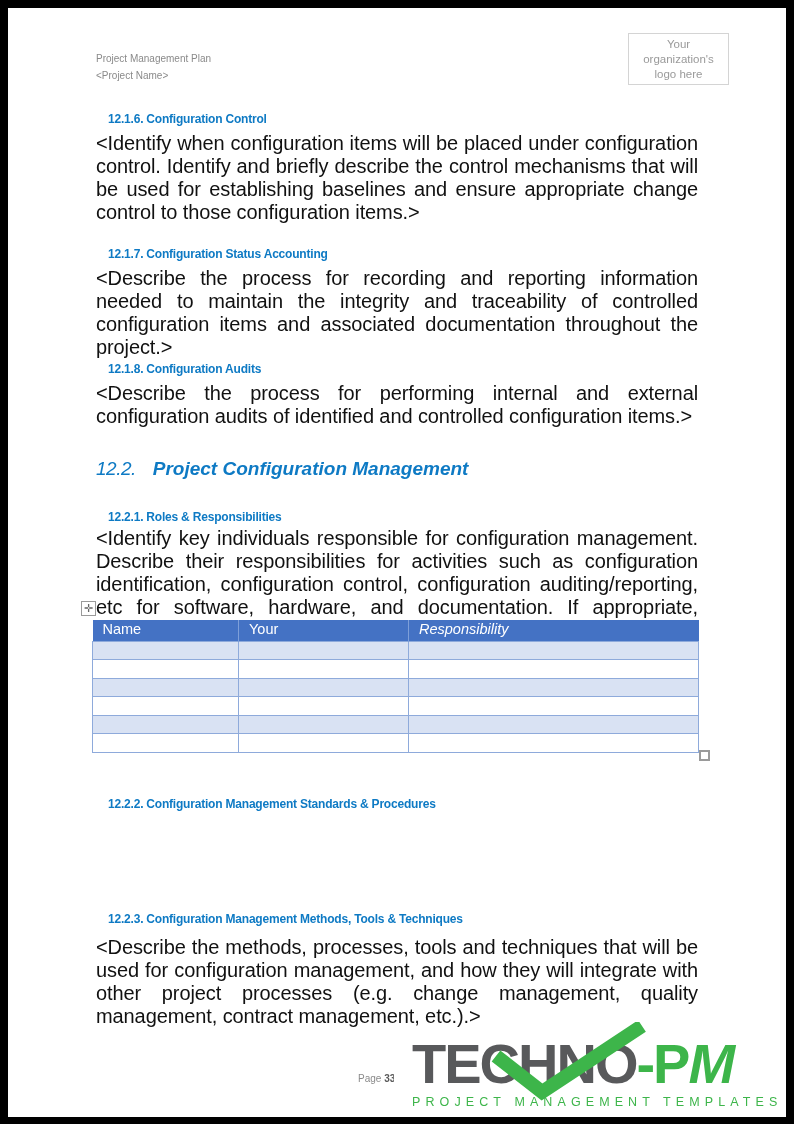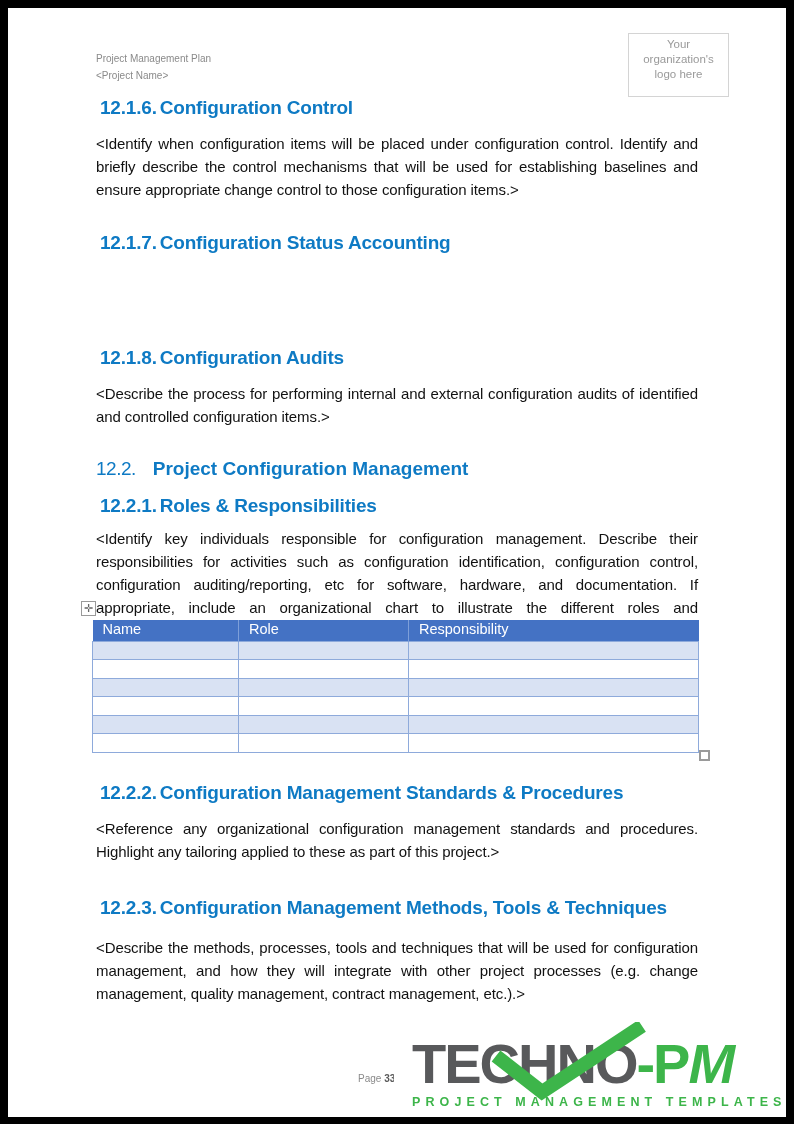--- a/index.html
+++ b/index.html
@@ -21,54 +21,54 @@
   .page{
     position:absolute;left:8px;top:8px;width:778px;height:1109px;
     background:#fff;
   }
   
   .doc-header{
     position:absolute;left:88px;top:42px;
     font-size:10px;line-height:17px;color:#8a8a8a;
   }
   .logo-box{
-    position:absolute;left:620px;top:25px;width:101px;height:64px;
+    position:absolute;left:620px;top:25px;width:101px;height:52px;
     border:1px solid #d4d4d4;color:#9a9a9a;font-size:11.5px;line-height:15px;
     text-align:center;padding:3px 6px;
   }
   
   .h3{
-    position:absolute;left:92px;
-    font-size:19px;font-weight:bold;color:var(--heading-blue);
-    white-space:nowrap;letter-spacing:-0.2px;
+    position:absolute;left:100px;
+    font-size:12px;font-weight:bold;color:var(--heading-blue);
+    white-space:nowrap;letter-spacing:-0.2px;margin-top:15px;
   }
   .h3 .num{margin-right:3px;}
   .h2{
     position:absolute;left:88px;
-    font-size:19px;color:var(--heading-blue);white-space:nowrap;
+    font-size:19px;color:var(--heading-blue);white-space:nowrap;font-style:italic;
   }
   .h2 .num{font-weight:normal;margin-right:17px;letter-spacing:-0.5px;}
   .h2 .ttl{font-weight:bold;}
   
   .para{
     position:absolute;left:88px;width:602px;
-    font-size:15px;line-height:23px;color:#111;
+    font-size:20px;line-height:23px;color:#111;
     text-align:justify;letter-spacing:-0.1px;
   }
   
   .roles-table{
     position:absolute;left:84px;top:612px;width:606px;
     border-collapse:collapse;table-layout:fixed;
   }
   .roles-table th{
     background:var(--table-header-bg);color:#fff;font-weight:normal;
     font-size:14.5px;text-align:left;padding:0 0 2px 10px;height:21px;
     border-right:1px solid #7e9fd9;
   }
-  .roles-table th:last-child{border-right:none;}
+  .roles-table th:last-child{border-right:none;font-style:italic;}
   .roles-table td{
     height:18.6px;border:1px solid var(--table-border);
     font-size:13px;padding:0 6px;
   }
   .roles-table tr.band-blue td{background:var(--table-band-bg);}
   .roles-table tr.band-white td{background:#fff;}
   .col-name{width:146px;}
   .col-role{width:170px;}
   .col-resp{width:290px;}
   .move-handle{
@@ -98,21 +98,20 @@
   .brand-main .green{color:var(--brand-green);}
   .brand-main .m-ital{font-style:italic;}
   .brand-check{
     position:absolute;left:72px;top:-12px;width:170px;height:80px;
     pointer-events:none;
   }
   .brand-sub{
     margin-top:1px;
     font-size:12.5px;letter-spacing:5.1px;color:var(--brand-green);
     white-space:nowrap;
-    font-weight:bold;
   }
 </style>
 </head>
 <body>
 
 <div class="page">
 
   <div class="doc-header">
     <div>Project Management Plan</div>
     <div>&lt;Project Name&gt;</div>
@@ -122,20 +121,21 @@
   </div>
 
   <div class="h3" style="top:89px">
     <span class="num">12.1.6.</span><span class="ttl">Configuration Control</span>
   </div>
   <div class="para" style="top:124px">&lt;Identify when configuration items will be placed under configuration control. Identify and briefly describe the control mechanisms that will be used for establishing baselines and ensure appropriate change control to those configuration items.&gt;</div>
 
   <div class="h3" style="top:224px">
     <span class="num">12.1.7.</span><span class="ttl">Configuration Status Accounting</span>
   </div>
+  <div class="para" style="top:259px">&lt;Describe the process for recording and reporting information needed to maintain the integrity and traceability of controlled configuration items and associated documentation throughout the project.&gt;</div>
 
   <div class="h3" style="top:339px">
     <span class="num">12.1.8.</span><span class="ttl">Configuration Audits</span>
   </div>
   <div class="para" style="top:374px">&lt;Describe the process for performing internal and external configuration audits of identified and controlled configuration items.&gt;</div>
 
   <div class="h2" style="top:450px">
     <span class="num">12.2.</span><span class="ttl">Project Configuration Management</span>
   </div>
 
@@ -147,21 +147,21 @@
   <div class="move-handle"><span>✛</span></div>
   <table class="roles-table">
     <colgroup>
         <col class="col-name">
         <col class="col-role">
         <col class="col-resp">
       </colgroup>
     <thead>
         <tr id="thead-row">
           <th>Name</th>
-          <th>Role</th>
+          <th>Your</th>
           <th>Responsibility</th>
         </tr>
       </thead>
     <tbody id="tbody-rows">
         <tr class="band-blue">
           <td></td>
           <td></td>
           <td></td>
         </tr>
         <tr class="band-white">
@@ -189,21 +189,20 @@
           <td></td>
           <td></td>
         </tr>
       </tbody>
   </table>
   <div class="resize-handle"></div>
 
   <div class="h3" style="top:774px">
     <span class="num">12.2.2.</span><span class="ttl">Configuration Management Standards &amp; Procedures</span>
   </div>
-  <div class="para" style="top:809px">&lt;Reference any organizational configuration management standards and procedures. Highlight any tailoring applied to these as part of this project.&gt;</div>
 
   <div class="h3" style="top:889px">
     <span class="num">12.2.3.</span><span class="ttl">Configuration Management Methods, Tools &amp; Techniques</span>
   </div>
   <div class="para" style="top:928px">&lt;Describe the methods, processes, tools and techniques that will be used for configuration management, and how they will integrate with other project processes (e.g. change management, quality management, contract management, etc.).&gt;</div>
 
   <div class="page-label">
     <span>Page </span><span class="pnum">3</span><span class="clip">3</span>
   </div>
 

